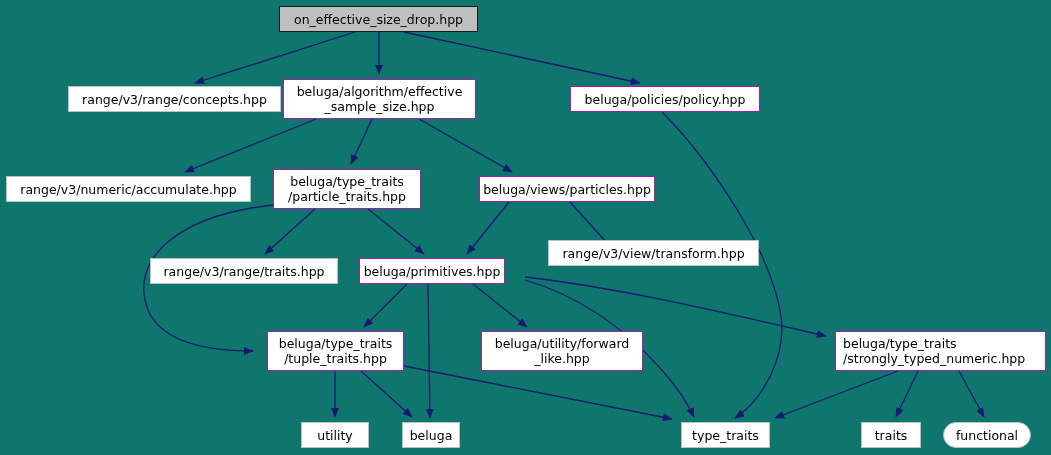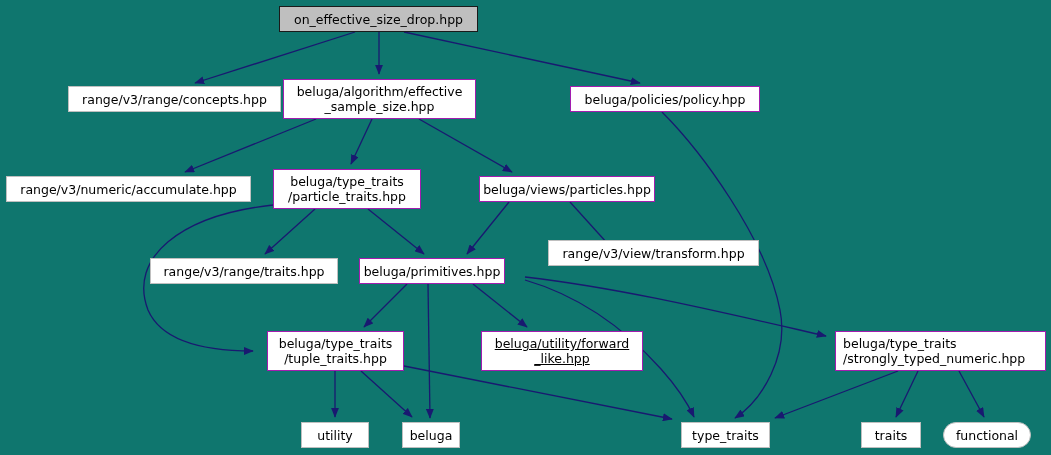--- a/index.html
+++ b/index.html
@@ -82,21 +82,21 @@
       <div class="node proj" style="left: 359px; top: 258px; width: 146px; height: 26px;">
         <span class="lbl">beluga/primitives.hpp</span>
       </div>
       <div class="node sys" style="left: 548px; top: 240px; width: 211px; height: 26px;">
         <span class="lbl">range/v3/view/transform.hpp</span>
       </div>
       <div class="node proj" style="left: 267px; top: 331px; width: 137px; height: 40px;">
         <span class="lbl">beluga/type_traits
 /tuple_traits.hpp</span>
       </div>
-      <div class="node proj" style="left: 481px; top: 331px; width: 162px; height: 40px; text-decoration: underline;">
+      <div class="node proj" style="left: 481px; top: 331px; width: 162px; height: 40px;">
         <span class="lbl">beluga/utility/forward
 _like.hpp</span>
       </div>
       <div class="node proj leftal" style="left: 835px; top: 331px; width: 211px; height: 40px;">
         <span class="lbl">beluga/type_traits
 /strongly_typed_numeric.hpp</span>
       </div>
       <div class="node sys" style="left: 301px; top: 422px; width: 68px; height: 26px;">
         <span class="lbl">utility</span>
       </div>

